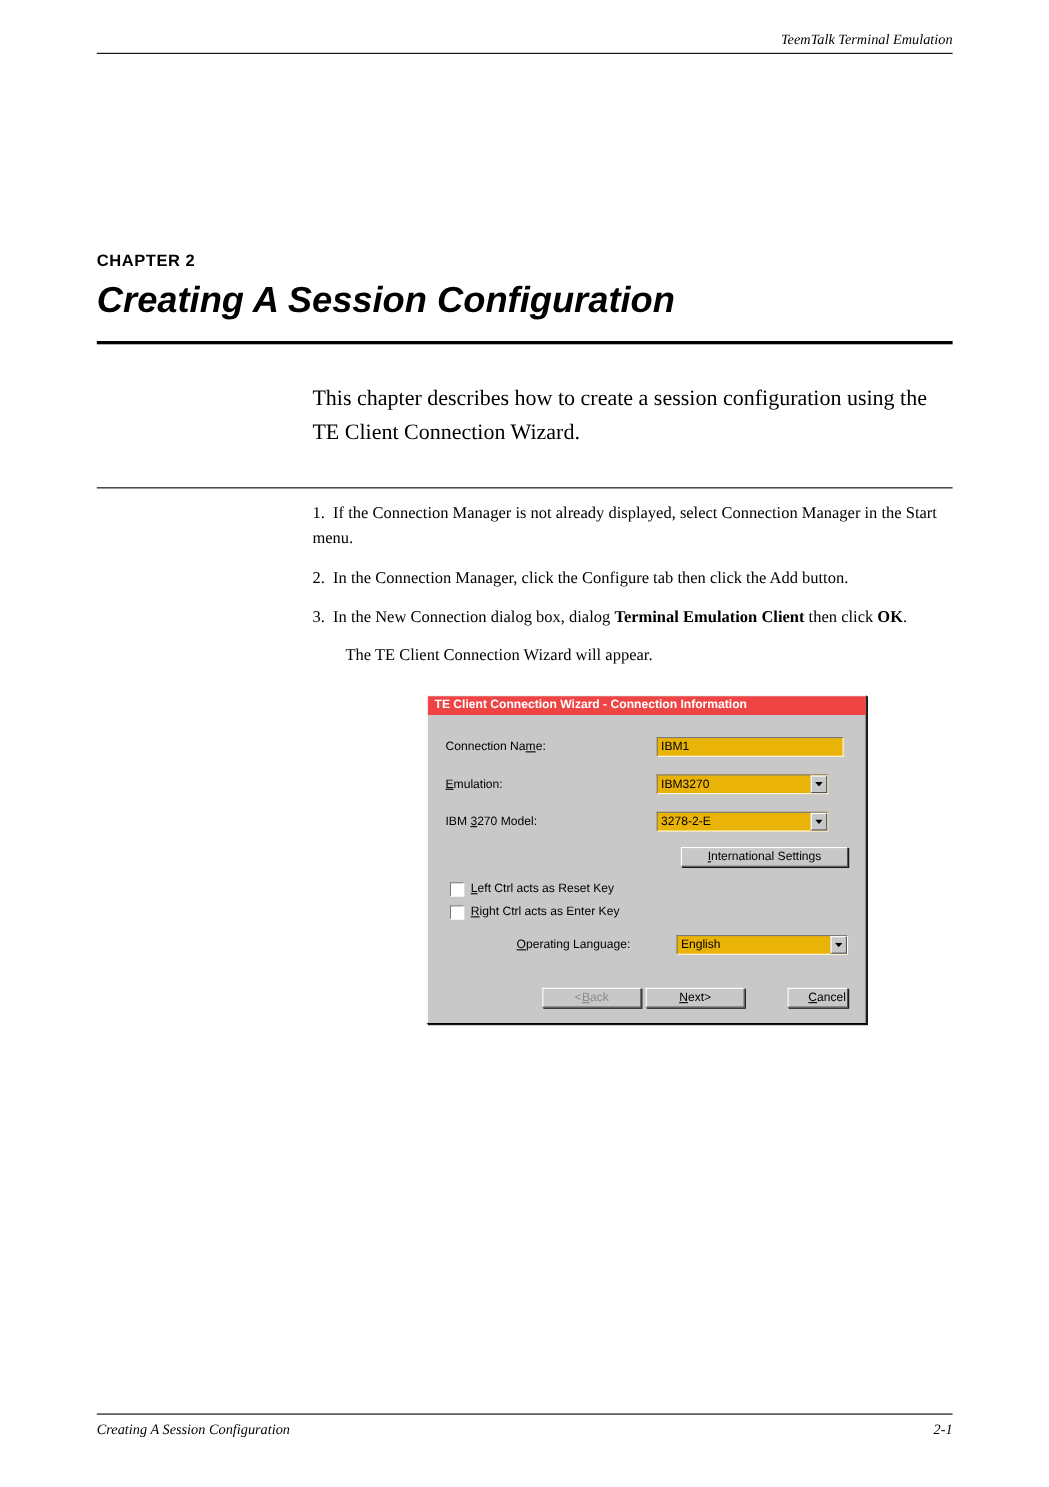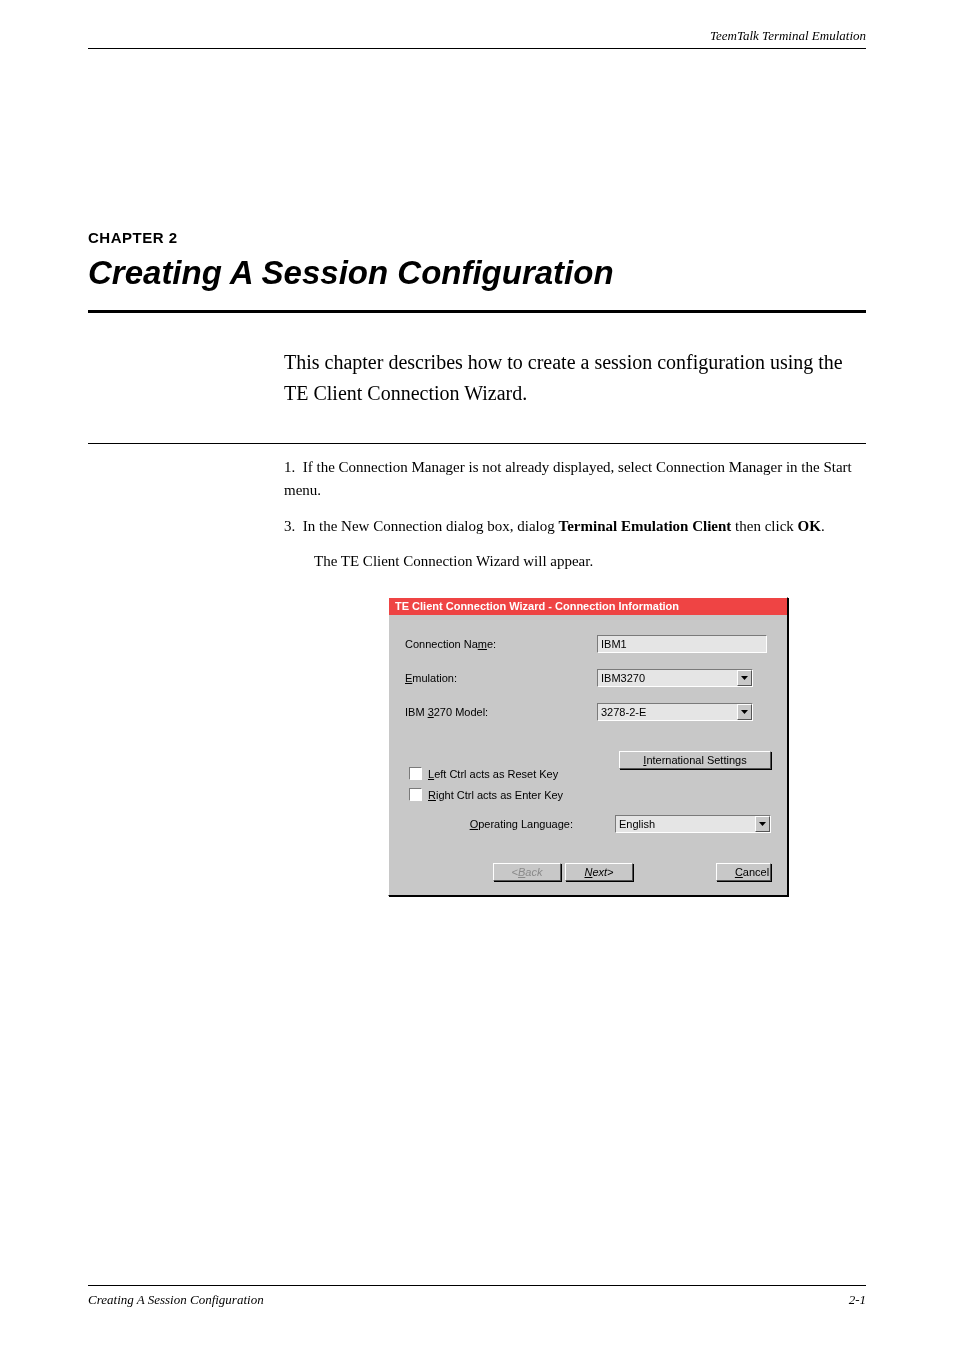--- a/index.html
+++ b/index.html
@@ -106,21 +106,21 @@
     align-items: center;
     margin-bottom: 16px;
   }
   .lbl {
     width: 192px;
     font-size: 11px;
   }
   .txt, .sel {
     font-family: "MS Sans Serif", Tahoma, Arial, sans-serif;
     font-size: 11px;
-    background: #e5e5e5;
+    background: #eab308;
     border-top: 1px solid #7a7a7a;
     border-left: 1px solid #7a7a7a;
     border-right: 1px solid #fff;
     border-bottom: 1px solid #fff;
     padding: 1px 3px;
     height: 18px;
   }
   .txt { width: 170px; }
   .sel {
     width: 156px;
@@ -152,26 +152,25 @@
     border-bottom: 1px solid #555;
     padding: 2px 0;
     text-align: center;
     cursor: default;
     box-shadow: 1px 1px 0 #000;
   }
   .btn.disabled { color: #8a8a8a; }
   .intl-btn {
     position: absolute;
     right: 16px;
-    top: 136px;
+    top: 120px;
     width: 152px;
   }
   .chk-row {
     display: flex;
-    align-items: center;
     font-size: 11px;
     margin-left: 0;
     margin-bottom: 8px;
   }
   .chk {
     width: 13px;
     height: 13px;
     background: #fff;
     border-top: 1px solid #7a7a7a;
     border-left: 1px solid #7a7a7a;
@@ -193,21 +192,21 @@
     font-size: 11px;
   }
   .btn-row {
     position: absolute;
     bottom: 14px;
     left: 0; right: 0;
     padding: 0 16px;
     display: flex;
   }
   .btn-row .spacer { flex: 1; }
-  .nav-btn { width: 68px; margin-right: 4px; font-style: italic; }
+  .nav-btn { width: 90px; margin-right: 4px; }
   .cancel-btn { width: 55px; padding-left: 17px; }
   .under { text-decoration: underline; }
   .footer {
     position: absolute;
     bottom: 44px;
     left: 88px;
     right: 88px;
     border-top: 1px solid #000;
     padding-top: 6px;
     display: flex;
@@ -226,20 +225,23 @@
   <div class="chapter-num">CHAPTER 2</div>
   <div class="chapter-title">Creating A Session Configuration</div>
   <div class="chapter-rule"></div>
 
   <div class="body-text">This chapter describes how to create a session configuration using the TE Client Connection Wizard.</div>
 
   <div class="section-rule"></div>
 
   <div class="step">
     <span>1.</span>&nbsp;&nbsp;<span>If the Connection Manager is not already displayed, select Connection Manager in the Start menu.</span>
+  </div>
+  <div class="step">
+    <span>2.</span>&nbsp;&nbsp;<span>In the Connection Manager, click the Configure tab then click the Add button.</span>
   </div>
   <div class="step">
     <span>3.</span>&nbsp;&nbsp;<span>In the New Connection dialog box, dialog </span><b>Terminal Emulation Client</b><span> then click </span><b>OK</b><span>.</span>
   </div>
   <div class="sub">The TE Client Connection Wizard will appear.</div>
 
   <div class="dialog-wrap">
     <div class="dialog">
       <div class="titlebar">TE Client Connection Wizard - Connection Information</div>
       <div class="dlg-body">

